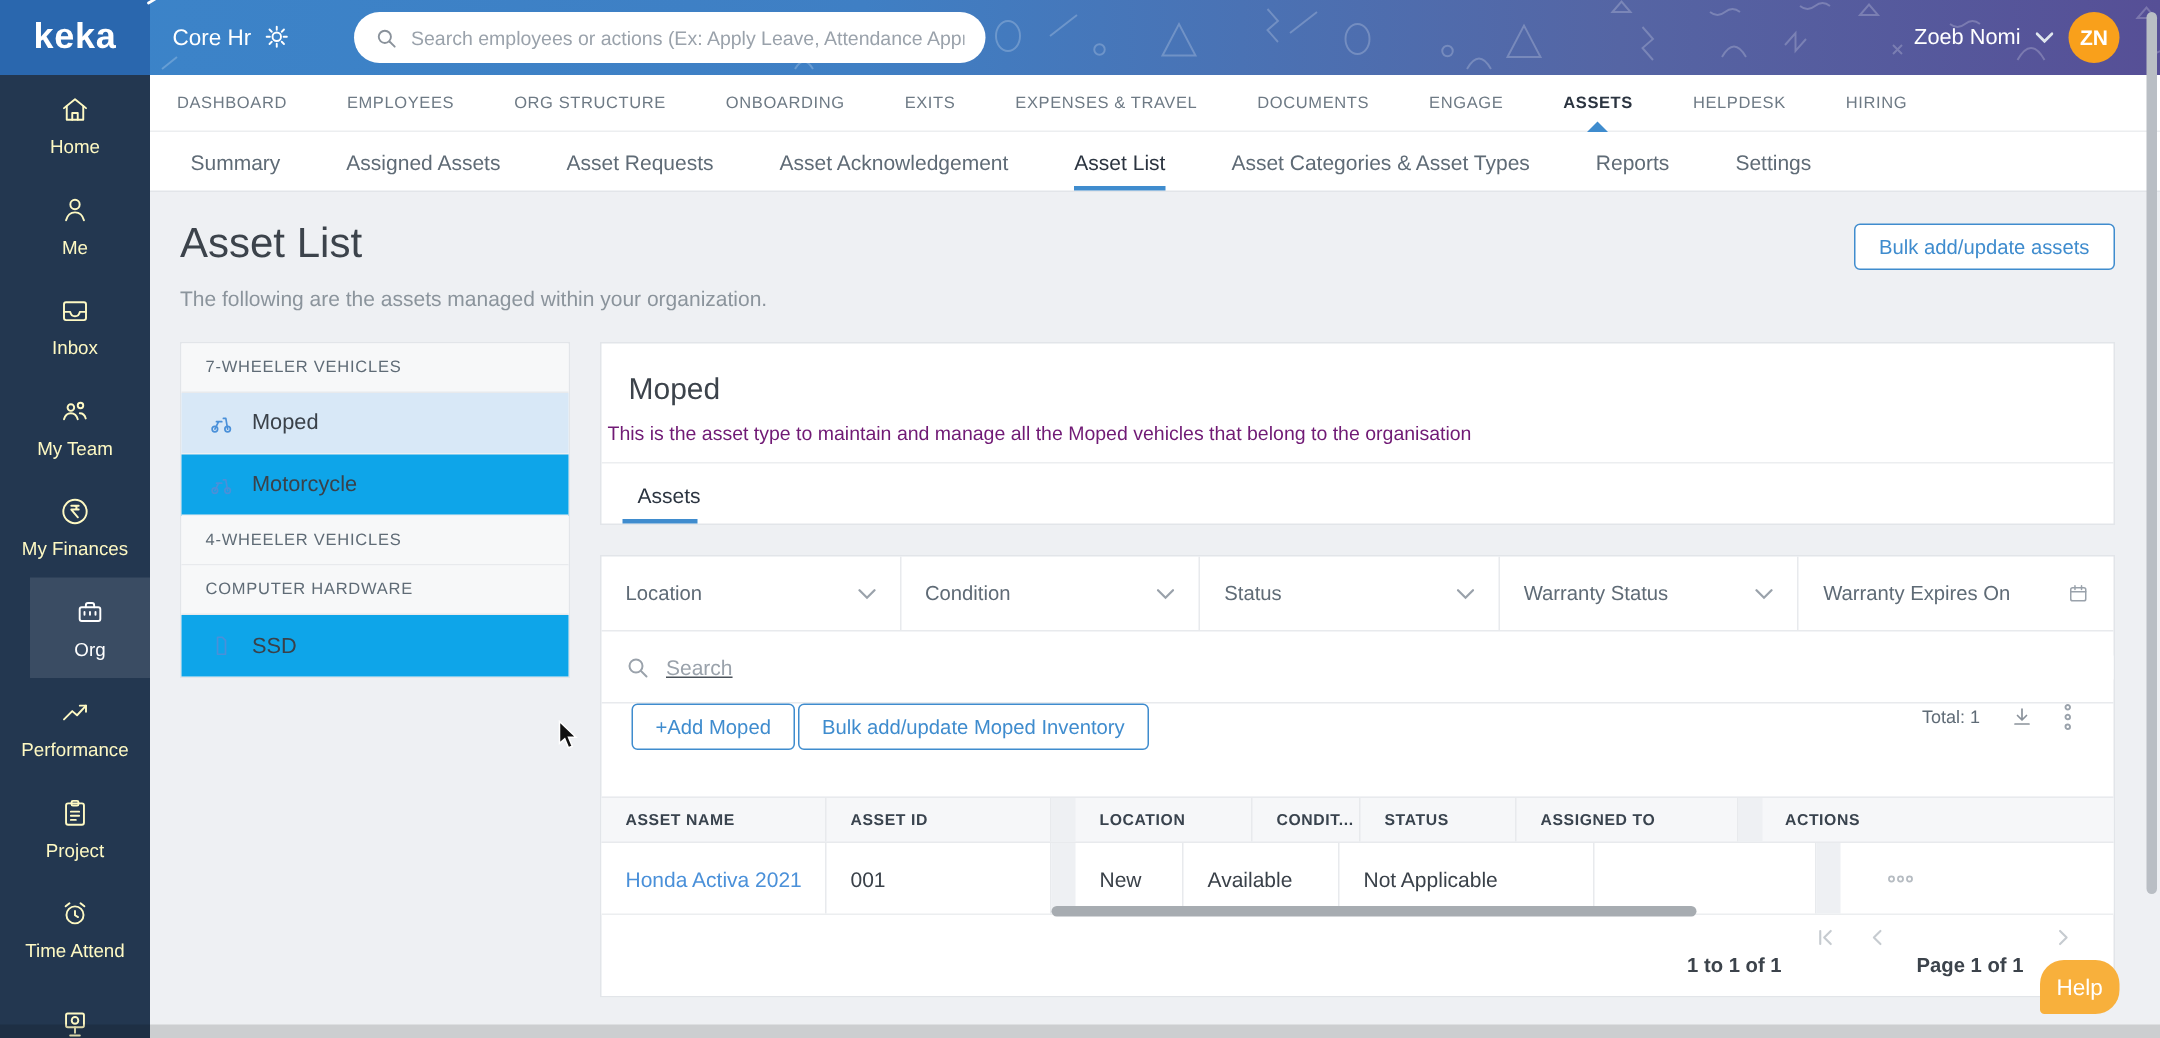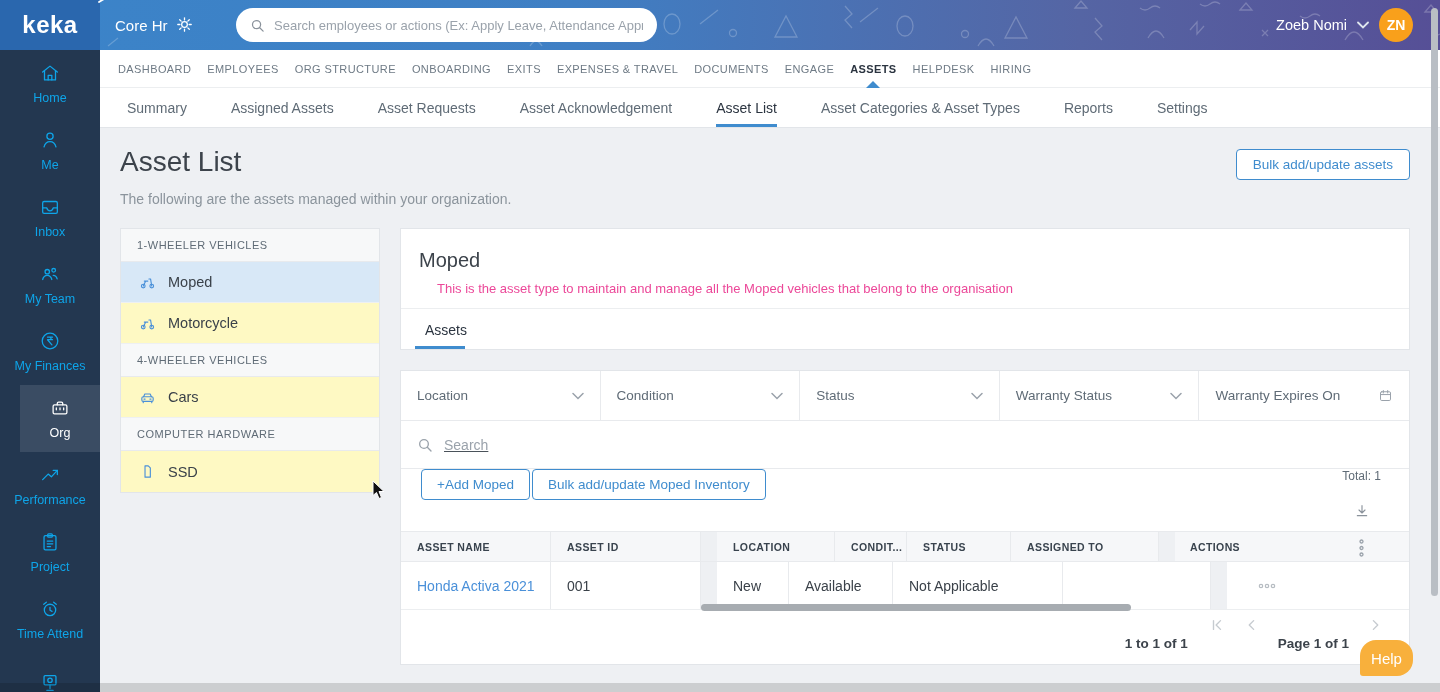--- a/index.html
+++ b/index.html
@@ -25,27 +25,27 @@
   .global-search input::placeholder { color:#9aa2ab; }
   .user-cluster { position:absolute; right:27px; top:0; height:50px; display:flex; align-items:center; gap:10px; }
   .user-name { color:#fff; font-size:14.5px; }
   .avatar { width:34px; height:34px; border-radius:50%; background:#f9a01b; color:#fff; font-weight:bold;
     font-size:14px; display:flex; align-items:center; justify-content:center; }
 
   
   .sidebar { position:absolute; left:0; top:50px; width:100px; height:642px; background:#233750;
     overflow:hidden; z-index:20; }
   .sb-item { height:67px; display:flex; flex-direction:column; align-items:center; justify-content:center;
-    gap:7px; color:#0ea5e9; cursor:pointer; }
+    gap:7px; color:#fef9c3; cursor:pointer; }
   .sb-item.active { background:#3a4c63; color:#ffffff;margin-left:20px; }
   .sb-label { font-size:12.5px; }
 
   
   .main-nav { position:absolute; left:100px; top:50px; width:1340px; height:38px; background:#fff;
-    display:flex; align-items:center; gap:16px; padding-left:18px; border-bottom:1px solid #eceef0; z-index:10; }
+    display:flex; align-items:center; gap:40px; padding-left:18px; border-bottom:1px solid #eceef0; z-index:10; }
   .main-nav-item { font-size:11px; letter-spacing:.4px; color:#6e7a85; cursor:pointer; position:relative;
     height:38px; display:flex; align-items:center; white-space:nowrap; }
   .main-nav-item.active { color:#2b3440; font-weight:bold; }
   .main-nav-item.active::after { content:""; position:absolute; bottom:0; left:50%; transform:translateX(-50%);
     border-left:7px solid transparent; border-right:7px solid transparent; border-bottom:7px solid #3f8cce; }
 
   
   .sub-nav { position:absolute; left:100px; top:88px; width:1340px; height:40px; background:#fff;
     display:flex; align-items:stretch; gap:44px; padding-left:27px; border-bottom:1px solid #e2e5e9; }
   .sub-nav-item { font-size:14px; color:#5f6b76; cursor:pointer; display:flex; align-items:center;
@@ -58,50 +58,50 @@
   .bulk-assets-btn { position:absolute; right:30px; top:149px; height:31px; padding:0 16px;
     border:1px solid #3f8cce; color:#3f8cce; background:#fff; border-radius:4px; font-size:13.5px;
     display:flex; align-items:center; cursor:pointer; font-family:inherit; }
 
   
   .cat-panel { position:absolute; left:120px; top:228px; width:260px; background:#fff;
     border:1px solid #e2e5e9; }
   .cat-group-title { height:33px; background:#f7f8f9; border-bottom:1px solid #e8eaed; display:flex;
     align-items:center; padding-left:16px; font-size:11px; letter-spacing:.5px; color:#5f6b76; }
   .cat-item { height:41px; display:flex; align-items:center; gap:12px; padding-left:18px; font-size:14.5px;
-    color:#3a4149; border-bottom:1px solid #eef0f2; cursor:pointer; background:#fef9c3; }
+    color:#3a4149; border-bottom:1px solid #eef0f2; cursor:pointer; background:#0ea5e9; }
   .cat-item.selected { background:#d8e8f7; }
   .cat-item:last-child { border-bottom:none; }
 
   
   .type-card { position:absolute; left:400px; top:228px; width:1010px; height:122px; background:#fff;
     border:1px solid #e2e5e9; }
   .type-title { font-size:20px; color:#3c434b; padding:20px 18px 0; }
-  .type-desc { font-size:13px; color:#ec4899; padding:9px 36px 0; }
+  .type-desc { font-size:13px; color:#701a75; padding:9px 4px 0; }
   .type-tabs { position:absolute; left:0; right:0; bottom:0; height:41px; border-top:1px solid #eceef0; }
   .type-tab { position:absolute; left:24px; top:0; height:41px; display:flex; align-items:center;
     font-size:14px; color:#2b3440; cursor:pointer; }
   .type-tab-underline { position:absolute; left:14px; bottom:0; width:50px; height:3px; background:#3f8cce; }
 
   
   .list-card { position:absolute; left:400px; top:370px; width:1010px; height:295px; background:#fff;
     border:1px solid #e2e5e9; }
   .filter-row { display:flex; height:50px; border-bottom:1px solid #e8eaed; }
   .filter-cell { width:200px; border-right:1px solid #e8eaed; display:flex; align-items:center;
     justify-content:space-between; padding:0 16px; font-size:13.5px; color:#5f6b76; cursor:pointer; }
   .filter-cell:last-child { width:210px; border-right:none; }
   .search-row { height:48px; border-bottom:1px solid #e8eaed; display:flex; align-items:center;
     gap:11px; padding-left:16px; }
   .search-row input { border:none; outline:none; flex:1; font-size:14px; color:#4a525a;
     font-family:"Liberation Sans","DejaVu Sans",sans-serif;text-decoration:underline; }
   .search-row input::placeholder { color:#9aa2ab; }
   .toolbar-row { height:62px; display:flex; align-items:flex-start; padding:0 28px 0 20px; gap:2px; }
   .outline-btn { height:31px; padding:0 15px; border:1px solid #3f8cce; color:#3f8cce; background:#fff;
     border-radius:4px; font-size:13.5px; display:flex; align-items:center; cursor:pointer; font-family:inherit; }
-  .toolbar-right { margin-left:auto; display:flex; align-items:center; gap:20px;flex-direction:column; }
+  .toolbar-right { margin-left:auto; display:flex; align-items:center; gap:20px; }
   .total-label { font-size:12px; color:#5f6b76; }
 
   .grid { display:flex; }
   .grid-header { height:31px; background:#f6f7f9; border-top:1px solid #e8eaed; border-bottom:1px solid #e8eaed; }
   .grid-row { height:48px; background:#fff; border-bottom:1px solid #eceef0; }
   .gcell { display:flex; align-items:center; padding-left:16px; border-right:1px solid #e8eaed;
     font-size:14px; color:#3a4149; overflow:hidden; white-space:nowrap; }
   .grid-header .gcell { font-size:10.5px; letter-spacing:.4px; color:#39434e; font-weight:bold; }
   .gspacer { background:#eef0f3; border:none; }
   .c1{width:150px;} .c2{width:150px;} .cs1{width:8px;} .c3{width:118px;} .c4{width:72px;}
@@ -300,47 +300,38 @@
   <div class="sub-nav-item">Asset Categories &amp; Asset Types</div>
   <div class="sub-nav-item">Reports</div>
   <div class="sub-nav-item">Settings</div>
 </div>
 
 <div class="page-title">Asset List</div>
 <div class="page-subtitle">The following are the assets managed within your organization.</div>
 <button class="bulk-assets-btn">Bulk add/update assets</button>
 
 <div class="cat-panel">
-  <div class="cat-group-title">1-WHEELER VEHICLES</div>
+  <div class="cat-group-title">7-WHEELER VEHICLES</div>
   <div class="cat-item selected">
     <svg width="17" height="17" viewBox="0 0 24 24" fill="none" stroke="#4a90d9" stroke-width="1.6" stroke-linecap="round" stroke-linejoin="round">
       <circle cx="6" cy="17" r="2.6"></circle>
         <circle cx="18" cy="17" r="2.6"></circle>
       <path d="M6 17 L9.5 10 H7.5 M9.5 10 h3 M14 7 h2.3 L18 17"></path>
     </svg>
     <span>Moped</span>
   </div>
   <div class="cat-item">
     <svg width="17" height="17" viewBox="0 0 24 24" fill="none" stroke="#4a90d9" stroke-width="1.6" stroke-linecap="round" stroke-linejoin="round">
       <circle cx="6" cy="17" r="2.6"></circle>
         <circle cx="18" cy="17" r="2.6"></circle>
       <path d="M6 17 L9.5 10 H7.5 M9.5 10 h3 M14 7 h2.3 L18 17"></path>
     </svg>
     <span>Motorcycle</span>
   </div>
   <div class="cat-group-title">4-WHEELER VEHICLES</div>
-  <div class="cat-item">
-    <svg width="17" height="17" viewBox="0 0 24 24" fill="none" stroke="#4a90d9" stroke-width="1.6" stroke-linecap="round" stroke-linejoin="round">
-      <rect x="4" y="11" width="16" height="6.5" rx="2"></rect>
-      <path d="M6.5 11 L8.2 7 h7.6 L17.5 11"></path>
-        <path d="M6 17.5 v1.8 M18 17.5 v1.8"></path>
-      <path d="M7 14.2 h1.6 M15.4 14.2 H17"></path>
-    </svg>
-    <span>Cars</span>
-  </div>
   <div class="cat-group-title">COMPUTER HARDWARE</div>
   <div class="cat-item">
     <svg width="17" height="17" viewBox="0 0 24 24" fill="none" stroke="#4a90d9" stroke-width="1.6" stroke-linecap="round" stroke-linejoin="round">
       <path d="M8.5 4 h4.5 l3 3 v13 h-7.5 z"></path>
     </svg>
     <span>SSD</span>
   </div>
 </div>
 
 <div class="type-card">

